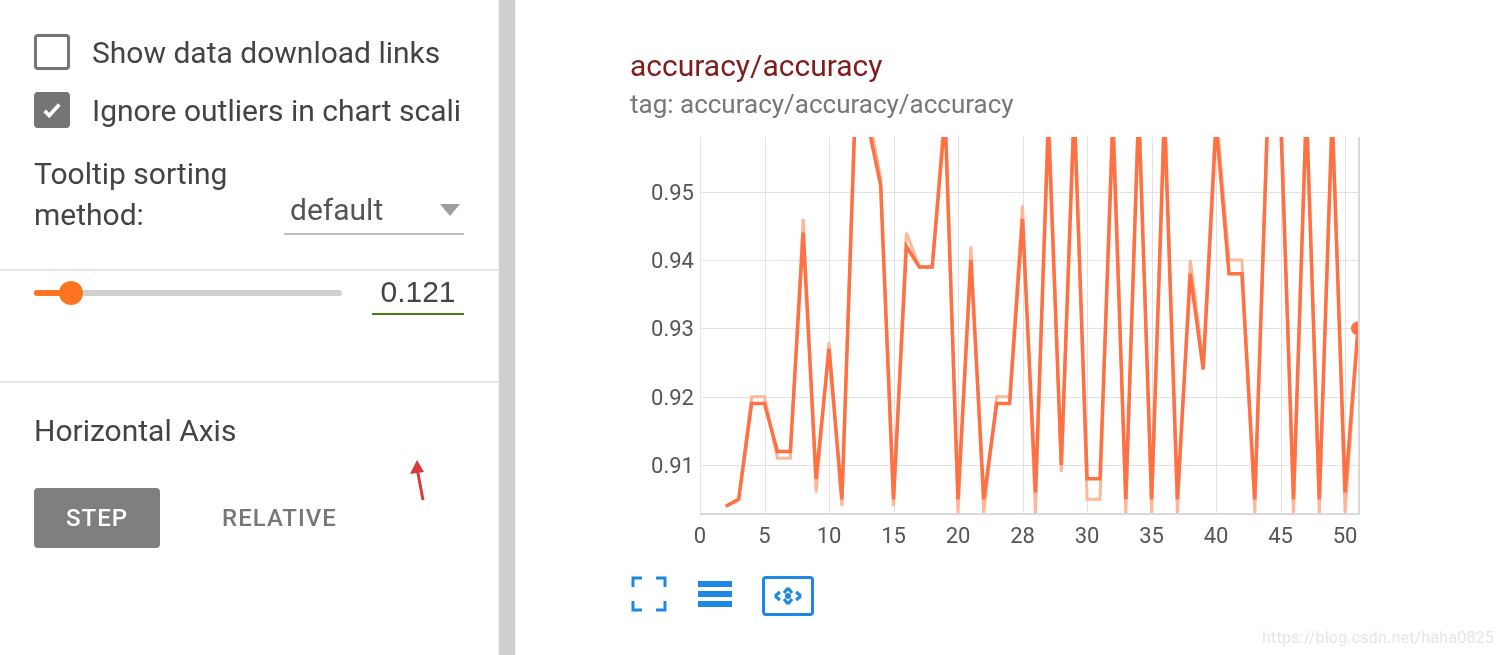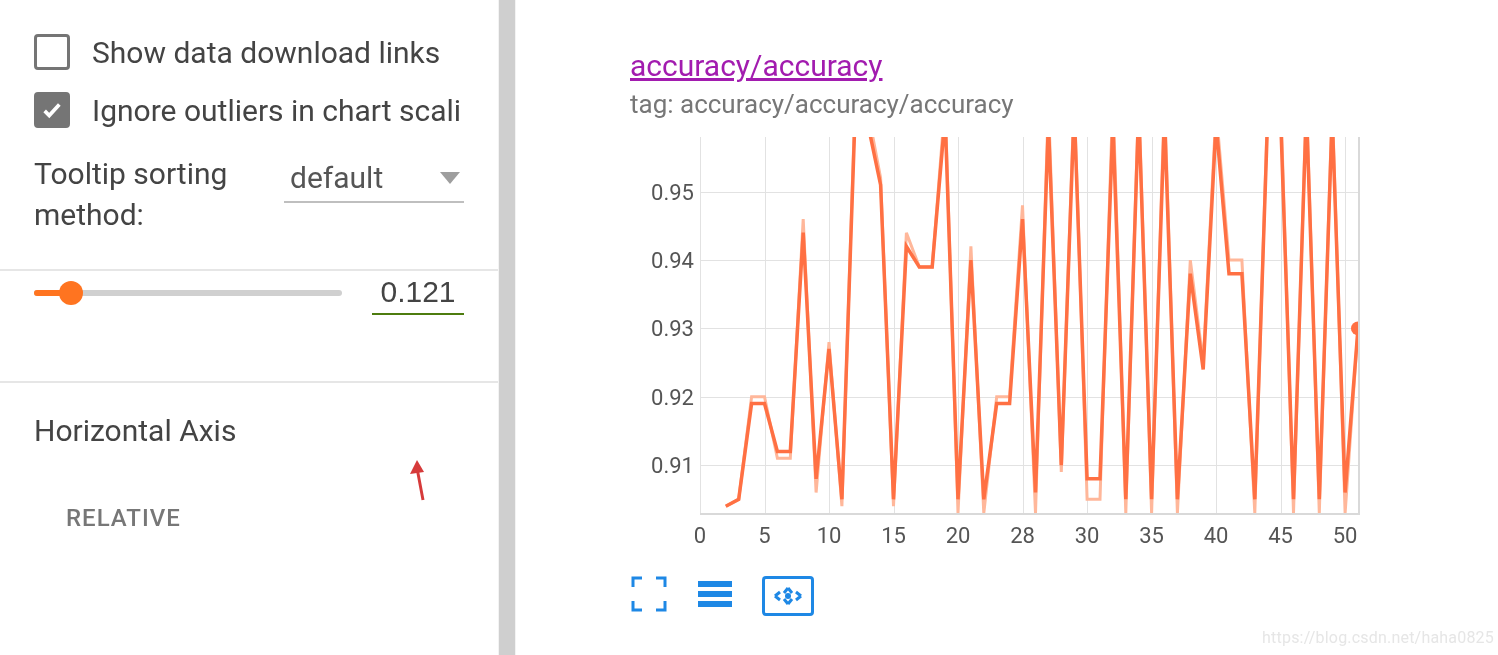--- a/index.html
+++ b/index.html
@@ -42,21 +42,21 @@
     width: 22px; height: 22px;
     stroke: #fff; stroke-width: 4; fill: none;
   }
   .option-label {
     font-size: 30px; color: #444;
     white-space: nowrap;
     overflow: hidden;
   }
 
   .sorting-row {
-    display: flex; align-items: flex-start; justify-content: space-between;
+    display: flex; align-items: flex-end; justify-content: space-between;
     margin-top: 26px;
     margin-bottom: 34px;
   }
   .sorting-label {
     font-size: 30px; color: #444; line-height: 1.35;
     max-width: 220px;
   }
   .select-wrap {
     position: relative;
     display: flex; align-items: center;
@@ -135,21 +135,21 @@
     border-left: 1px solid #f3f3f3;
     border-right: 1px solid #f3f3f3;
   }
 
   
   .chart-panel {
     flex: 1;
     padding: 48px 0 0 114px;
     position: relative;
   }
-  .chart-title { font-size: 30px; color: #a21caf; margin-bottom: 6px; text-decoration: underline; }
+  .chart-title { font-size: 30px; color: #7f1d1d; margin-bottom: 6px; }
   .chart-tag   { font-size: 26px; color: #777; margin-bottom: 18px; }
 
   .plot-wrap {
     position: relative;
     width: 730px;
     height: 420px;
     margin-top: 6px;
   }
   .plot {
     position: absolute;
@@ -251,20 +251,21 @@
         </div>
         <input class="slider-input" value="0.121" style="">
       </div>
     </div>
 
     <div class="divider"></div>
 
     <div class="section">
       <div class="block-title">Horizontal Axis</div>
       <div class="axis-buttons">
+        <div class="axis-btn active">STEP</div>
         <div class="axis-btn">RELATIVE</div>
       </div>
     </div>
 
     <div class="arrow-annot">
       <svg viewBox="0 0 30 44">
         <path d="M18 42 L12 10"></path>
         <polygon points="12,2 5,16 19,14"></polygon>
       </svg>
     </div>

